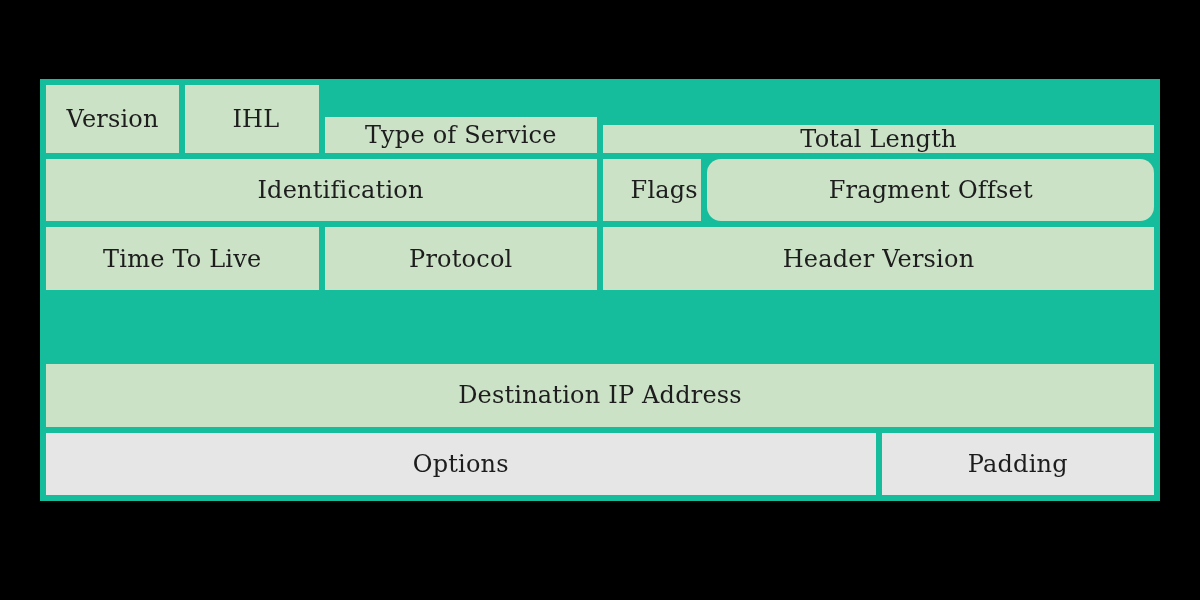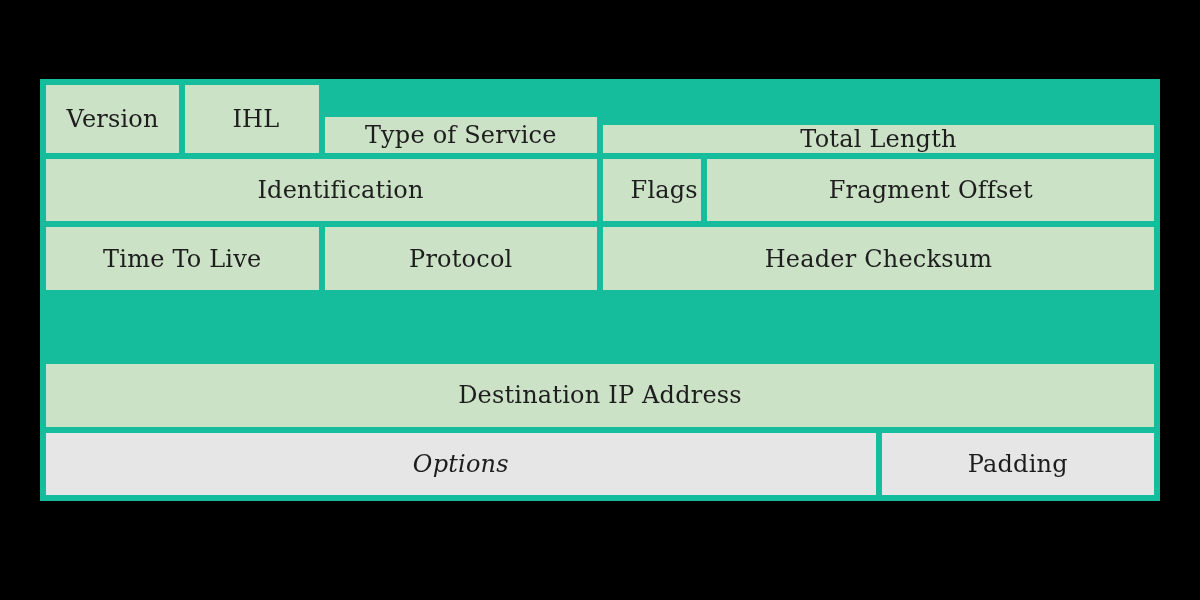--- a/index.html
+++ b/index.html
@@ -45,51 +45,51 @@
   .cell.gray { background: var(--c-cell-gray); }
 
   
   .r1c1 { grid-area: 1 / 1 / 2 / 5; }
   .r1c2 { grid-area: 1 / 5 / 2 / 9; padding-left: 8px; }
   .r1c3 { grid-area: 1 / 9 / 2 / 17; margin-top: 32px; }
   .r1c4 { grid-area: 1 / 17 / 2 / 33; margin-top: 40px; }
   
   .r2c1 { grid-area: 2 / 1 / 3 / 17; padding-left: 38px; }
   .r2c2 { grid-area: 2 / 17 / 3 / 20; padding-left: 24px; }
-  .r2c3 { grid-area: 2 / 20 / 3 / 33; }
+  .r2c3 { grid-area: 2 / 20 / 3 / 33; border-radius: 14px; }
   
   .r3c1 { grid-area: 3 / 1 / 4 / 9; }
   .r3c2 { grid-area: 3 / 9 / 4 / 17; text-align: center; }
   .r3c3 { grid-area: 3 / 17 / 4 / 33; }
   
   .r4c1 { grid-area: 4 / 1 / 5 / 33; }
   
   .r5c1 { grid-area: 5 / 1 / 6 / 33; }
   
-  .r6c1 { grid-area: 6 / 1 / 7 / 25; font-style: italic; }
+  .r6c1 { grid-area: 6 / 1 / 7 / 25; }
   .r6c2 { grid-area: 6 / 25 / 7 / 33; }
 </style>
 </head>
 <body>
 
 <div class="stage">
   <div class="packet-grid">
 
     <div class="cell r1c1">Version</div>
     <div class="cell r1c2">IHL</div>
     <div class="cell r1c3">Type of Service</div>
     <div class="cell r1c4">Total Length</div>
 
     <div class="cell r2c1">Identification</div>
     <div class="cell r2c2">Flags</div>
     <div class="cell r2c3">Fragment Offset</div>
 
     <div class="cell r3c1">Time To Live</div>
     <div class="cell r3c2">Protocol</div>
-    <div class="cell r3c3">Header Checksum</div>
+    <div class="cell r3c3">Header Version</div>
 
 
     <div class="cell r5c1">Destination IP Address</div>
 
     <div class="cell r6c1 gray">Options</div>
     <div class="cell r6c2 gray">Padding</div>
 
   </div>
 </div>
 

